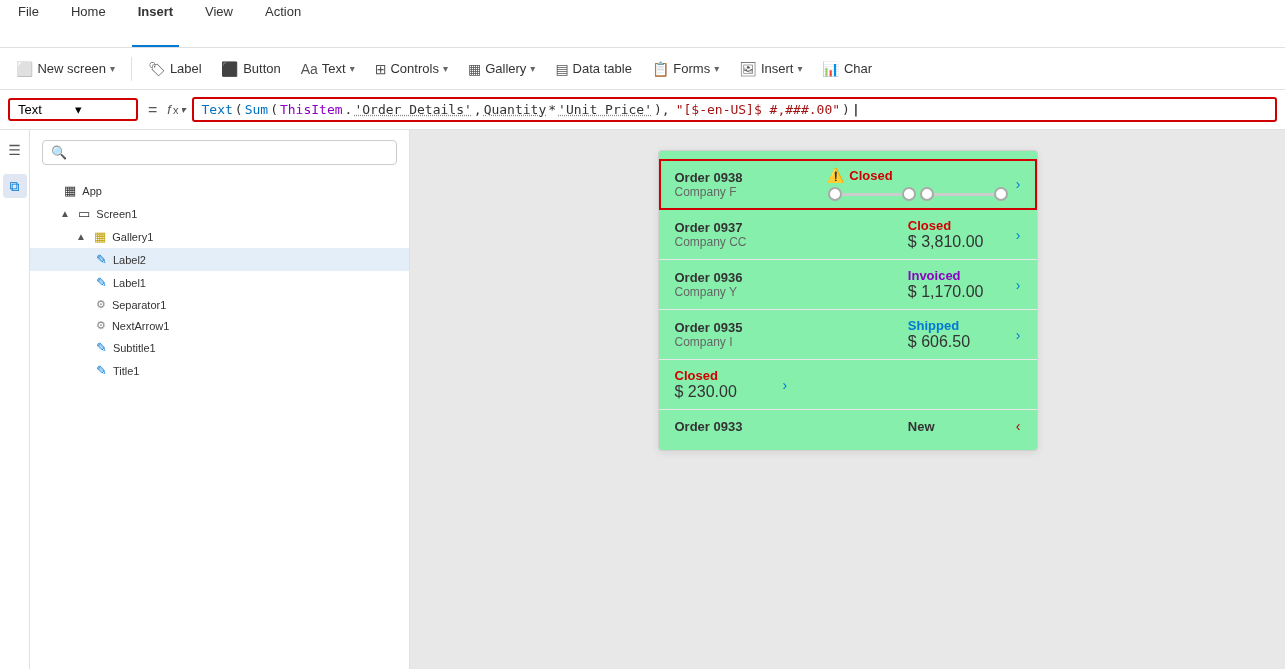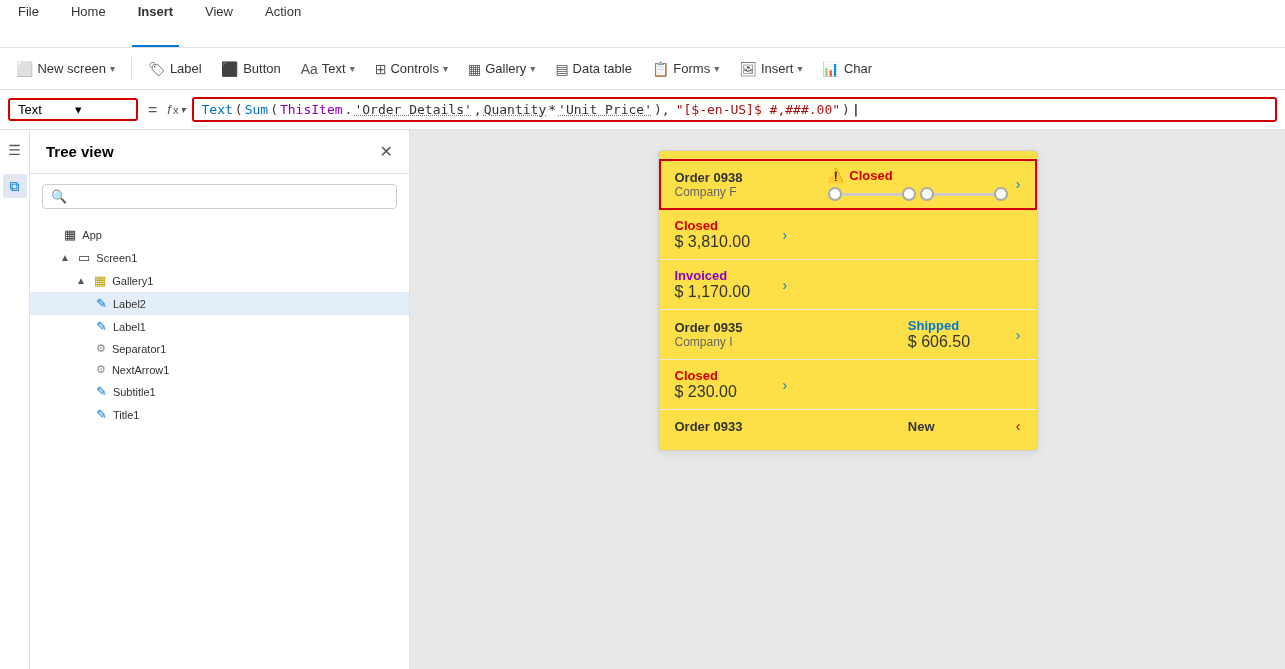--- a/index.html
+++ b/index.html
@@ -208,21 +208,21 @@
       background: #e8e8e8;
       display: flex;
       align-items: flex-start;
       justify-content: center;
       padding: 20px;
       overflow: hidden;
     }
 
     
     .gallery-widget {
-      background: #fde047;
+      background: #86efac;
       border: 1px solid #d0d0d0;
       border-radius: 4px;
       width: 380px;
       padding: 8px 0;
       box-shadow: 0 2px 8px rgba(0,0,0,0.08);
     }
     .gallery-row {
       display: flex;
       align-items: center;
       padding: 8px 16px;
@@ -359,24 +359,20 @@
 </div>
 
 <div class="main-layout">
 
   <div class="sidebar-strip">
     <div class="sidebar-strip-icon">☰</div>
     <div class="sidebar-strip-icon active">⧉</div>
   </div>
 
   <div class="tree-panel">
-    <div class="tree-header">
-      <span>Tree view</span>
-      <button class="tree-close-btn">✕</button>
-    </div>
     <div class="tree-search">
       <span class="tree-search-icon">🔍</span>
     </div>
     <div class="tree-items">
 
       <div class="tree-item">
         <span class="tree-expand"></span>
         <span class="tree-icon">▦</span>
         <span class="tree-label">App</span>
       </div>
@@ -454,28 +450,36 @@
             <div style="width:4px;"></div>
             <div style="width:14px;height:14px;border-radius:50%;border:2px solid #aaa;background:#fff;"></div>
             <div style="width:60px;height:3px;background:#ccc;"></div>
             <div style="width:14px;height:14px;border-radius:50%;border:2px solid #aaa;background:#fff;"></div>
           </div>
         </div>
         <div class="row-chevron">›</div>
       </div>
 
       <div class="gallery-row">
+        <div class="row-main">
+          <div class="row-order">Order 0937</div>
+          <div class="row-company">Company CC</div>
+        </div>
         <div class="row-status-col">
           <span class="row-status closed">Closed</span>
           <span class="row-amount">$ 3,810.00</span>
         </div>
         <div class="row-chevron">›</div>
       </div>
 
       <div class="gallery-row">
+        <div class="row-main">
+          <div class="row-order">Order 0936</div>
+          <div class="row-company">Company Y</div>
+        </div>
         <div class="row-status-col">
           <span class="row-status invoiced">Invoiced</span>
           <span class="row-amount">$ 1,170.00</span>
         </div>
         <div class="row-chevron">›</div>
       </div>
 
       <div class="gallery-row">
         <div class="row-main">
           <div class="row-order">Order 0935</div>

